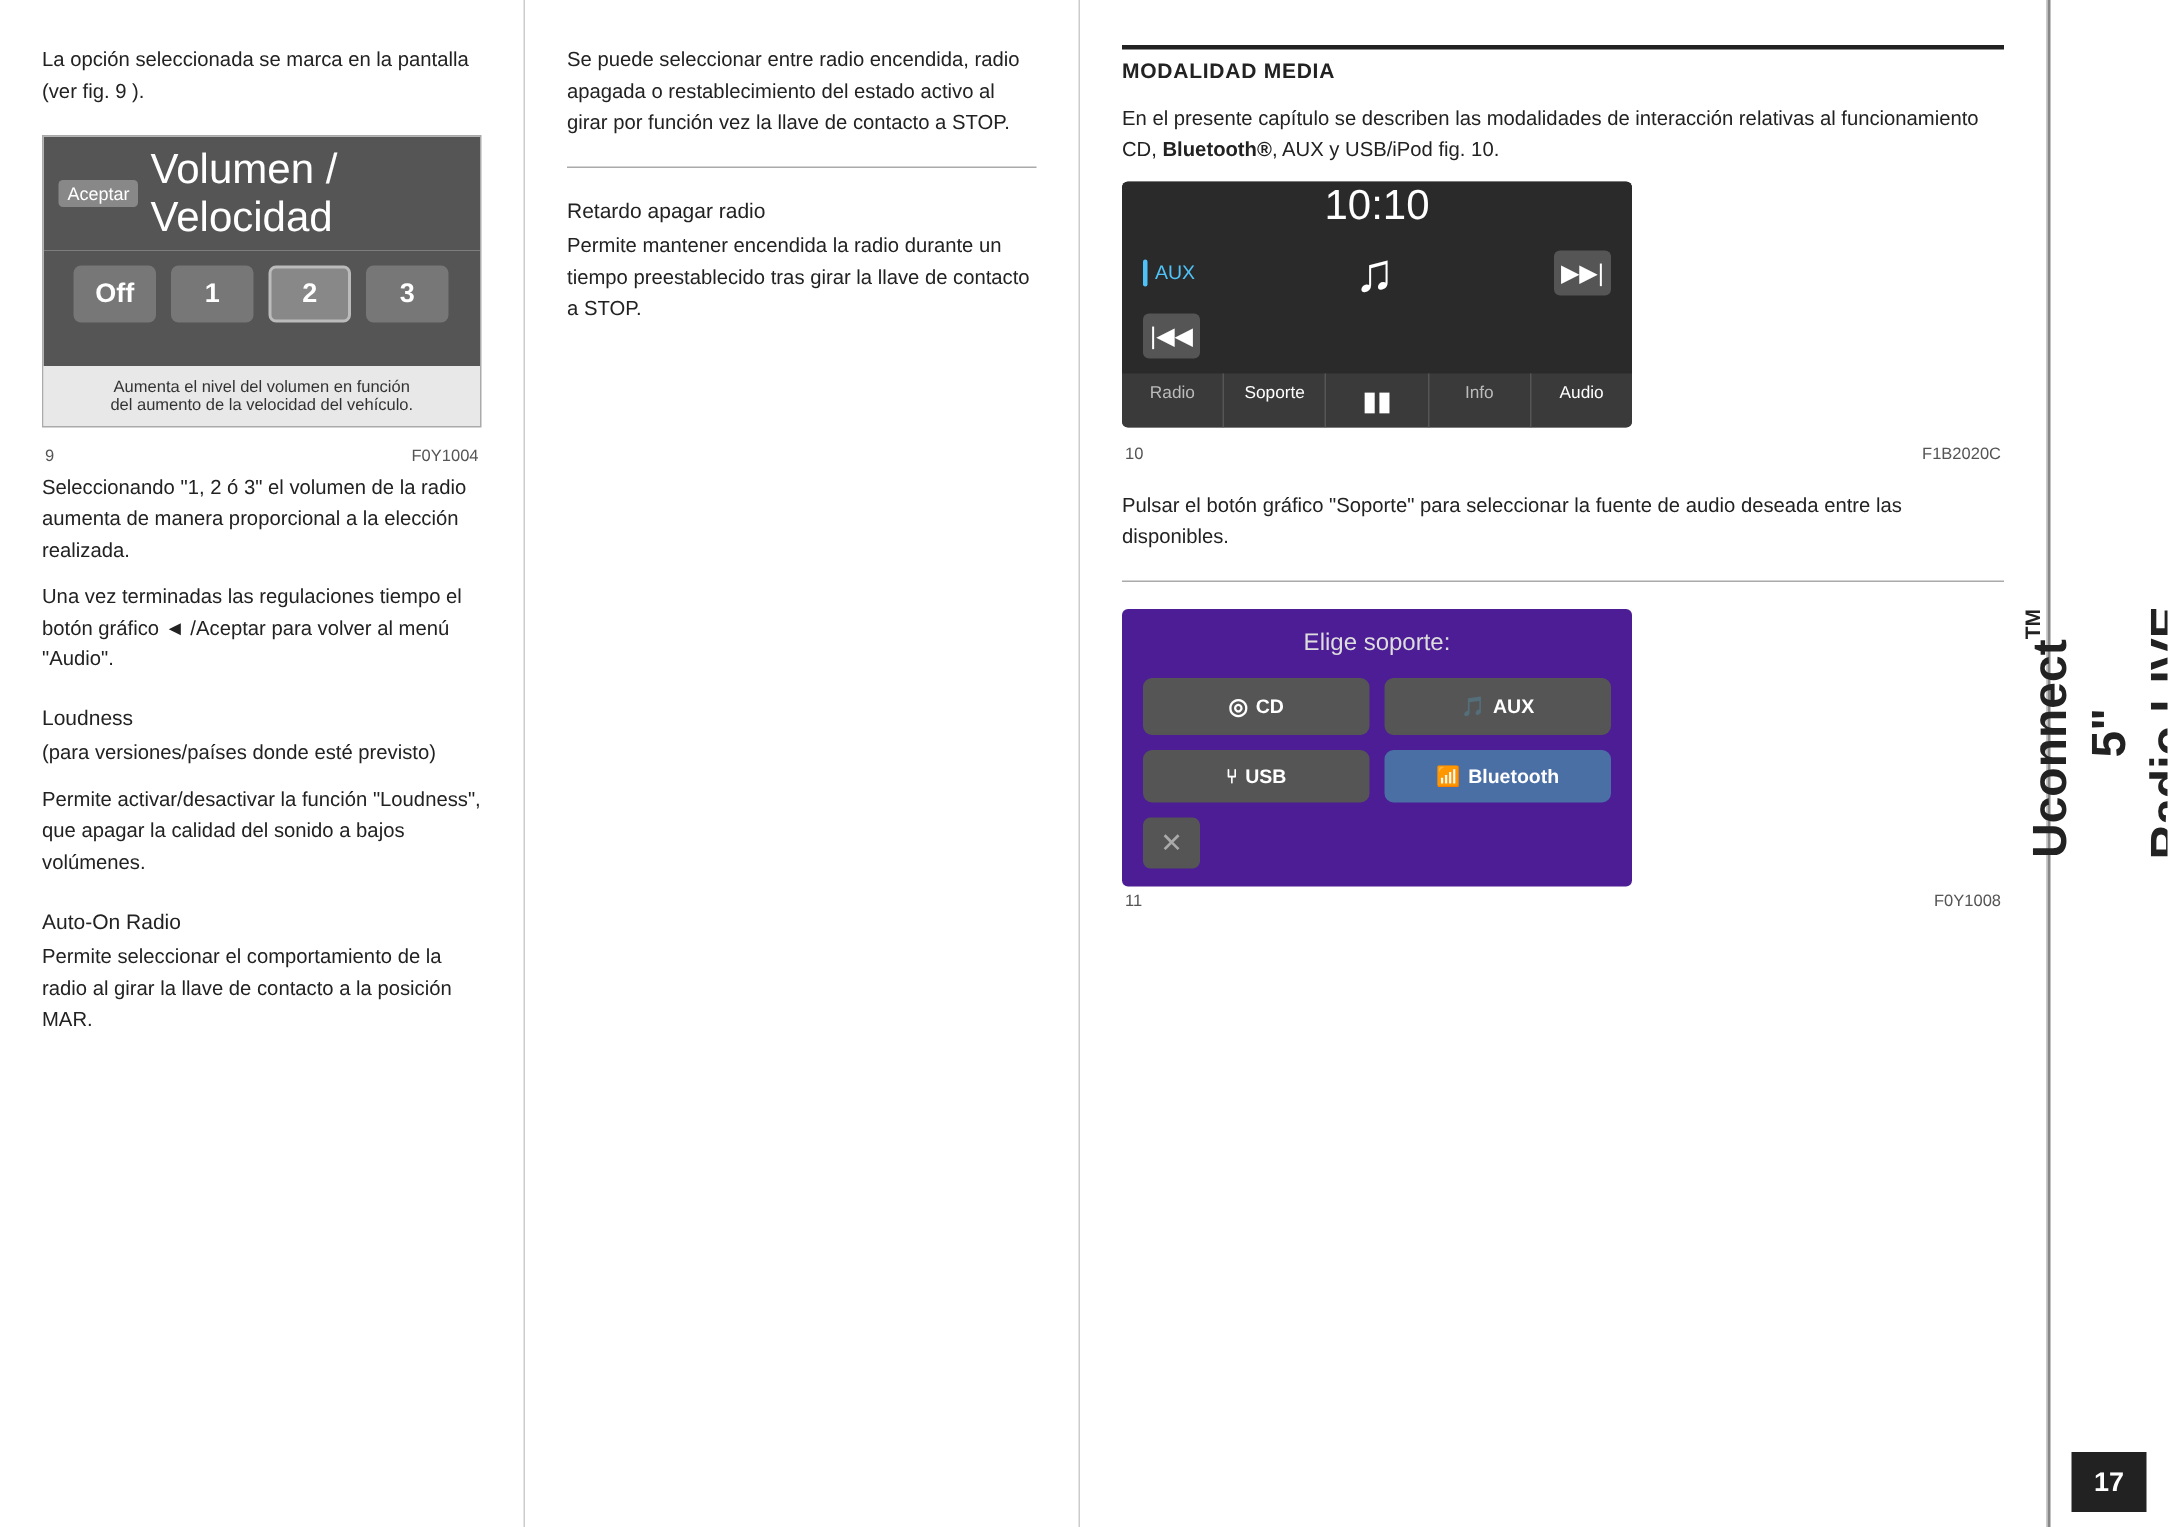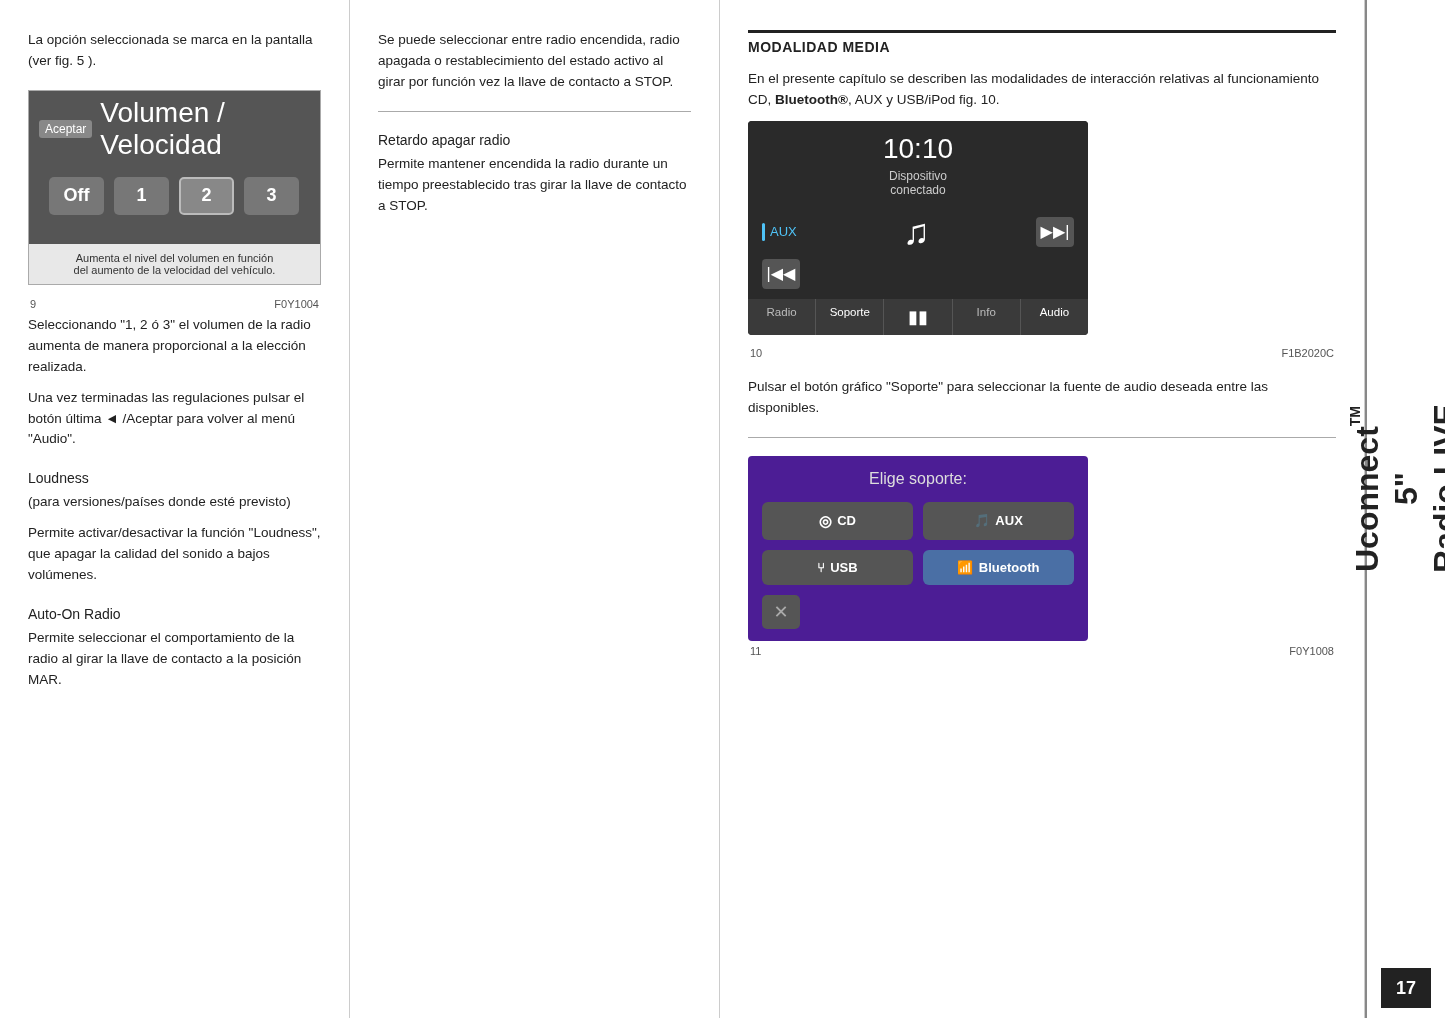--- a/index.html
+++ b/index.html
@@ -179,21 +179,21 @@
       border-radius: 4px;
       width: 100%;
       max-width: 340px;
       padding: 0;
       overflow: hidden;
       margin-bottom: 8px;
     }
     .radio-time {
       text-align: center;
       font-size: 28px;
-      padding: 12px 0 2px 0;
+      padding: 0 0 2px 0;
       background: #2a2a2a;
       color: #fff;
     }
     .radio-device {
       text-align: center;
       font-size: 12px;
       color: #ccc;
       padding: 2px 0 8px 0;
       background: #2a2a2a;
     }
@@ -335,21 +335,21 @@
       padding: 4px 2px;
       margin-bottom: 14px;
     }
   </style>
 </head>
 <body>
 
 <div class="main-content">
 
   <div class="col col-1">
-    <p class="body-text">La opción seleccionada se marca en la pantalla (ver fig. 5 ).</p>
+    <p class="body-text">La opción seleccionada se marca en la pantalla (ver fig. 9 ).</p>
 
     <div class="fig-box">
       <div class="fig-box-header">
         <span class="fig-accept-btn">Aceptar</span>
         <span class="fig-box-title">Volumen / Velocidad</span>
       </div>
       <div class="fig-box-body">
         <div class="speed-buttons">
           <div class="speed-btn off">Off</div>
           <div class="speed-btn one">1</div>
@@ -360,21 +360,21 @@
       <div class="fig-description">
         Aumenta el nivel del volumen en función<br>del aumento de la velocidad del vehículo.
       </div>
     </div>
     <div class="fig-footer">
       <span>9</span>
       <span>F0Y1004</span>
     </div>
 
     <p class="body-text">Seleccionando "1, 2 ó 3" el volumen de la radio aumenta de manera proporcional a la elección realizada.</p>
-    <p class="body-text">Una vez terminadas las regulaciones pulsar el botón última ◄ /Aceptar para volver al menú "Audio".</p>
+    <p class="body-text">Una vez terminadas las regulaciones tiempo el botón gráfico ◄ /Aceptar para volver al menú "Audio".</p>
 
     <div class="section-heading">Loudness</div>
     <p class="body-text">(para versiones/países donde esté previsto)</p>
     <p class="body-text">Permite activar/desactivar la función "Loudness", que apagar la calidad del sonido a bajos volúmenes.</p>
 
     <div class="section-heading">Auto-On Radio</div>
     <p class="body-text">Permite seleccionar el comportamiento de la radio al girar la llave de contacto a la posición MAR.</p>
   </div>
 
   <div class="col col-2">
@@ -388,24 +388,20 @@
 
   <div class="col col-3">
     <div class="modalidad-title">MODALIDAD MEDIA</div>
 
     <p class="body-text">
       En el presente capítulo se describen las modalidades de interacción relativas al funcionamiento CD, <strong>Bluetooth®</strong>, AUX y USB/iPod fig. 10.
     </p>
 
     <div class="radio-screen">
       <div class="radio-time">10:10</div>
-      <div class="radio-device">
-        <span>Dispositivo</span><br>
-        <span>conectado</span>
-      </div>
       <div class="radio-mid">
         <div class="radio-aux-label">
           <div class="radio-aux-bar"></div>
           <span>AUX</span>
         </div>
         <div class="radio-music-icon">
           <span class="music-note">♫</span>
         </div>
         <div class="radio-nav-btn">▶▶|</div>
       </div>

